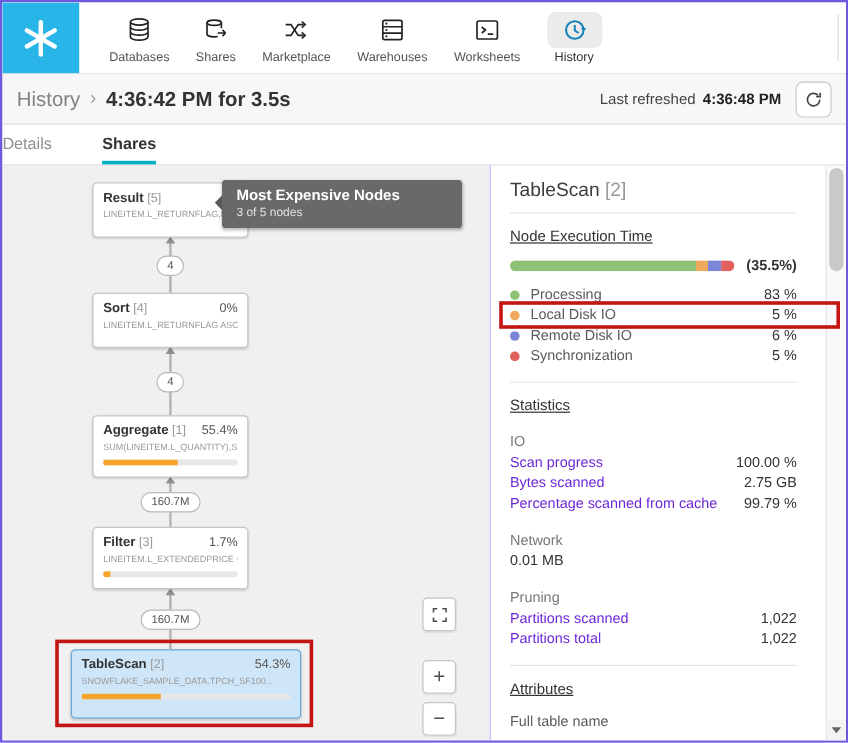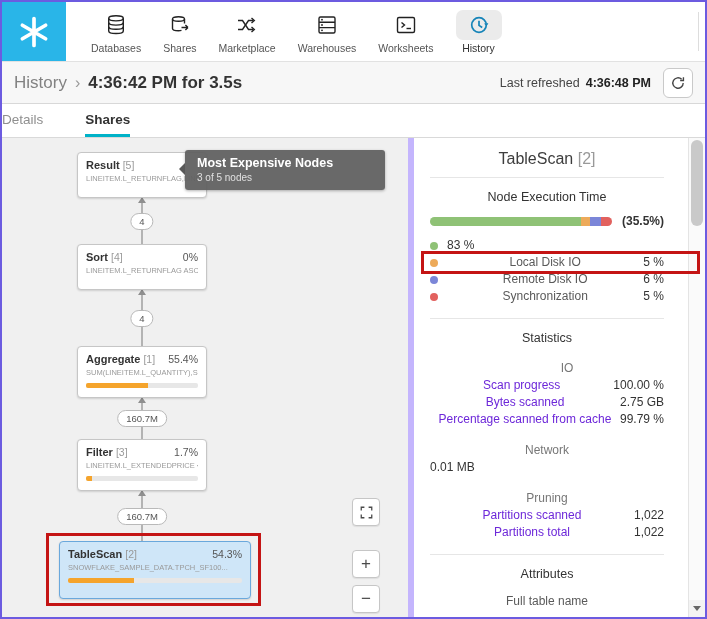--- a/index.html
+++ b/index.html
@@ -28,21 +28,21 @@
   .refresh-btn { width:30px; height:30px; background:#fff; border:1px solid #c9c9c9; border-radius:6px; display:flex; align-items:center; justify-content:center; cursor:pointer; }
 
   
   .tabs { height:34px; background:#fff; border-bottom:1px solid #d9d9d9; display:flex; }
   .tab { font-size:13.5px; color:#8f8f8f; line-height:31px; margin-right:42px; cursor:pointer; border-bottom:3px solid transparent; }
   .tab.active { color:#333; font-weight:700; border-bottom-color:#00b2c8; }
 
   
   .content { display:flex; height:479px; }
   .graph { width:406px; background:#f0f0f0; position:relative; flex:none; }
-  .details { flex:1; background:#fff; border-left:6px solid #c4b5fd; position:relative; overflow:hidden;text-align:center; }
+  .details { flex:1; background:#fff; border-left:1px solid #c4b5fd; position:relative; overflow:hidden; }
 
   
   .node { position:absolute; background:#fff; border:1px solid #c6c6c6; border-radius:4px; padding:6px 8px 5px 8px; box-shadow:0 1px 2px rgba(0,0,0,.14); cursor:pointer; }
   .node.selected { background:#cfe6f8; border-color:#6aa8dc; }
   .node-head { display:flex; align-items:baseline; font-size:11px; }
   .node-name { font-weight:700; color:#333; }
   .node-tag { color:#999; margin-left:3px; font-size:10.5px; }
   .node-pct { margin-left:auto; color:#555; font-size:10.5px; }
   .node-detail { font-size:7.5px; color:#9a9a9a; margin-top:3px; white-space:nowrap; overflow:hidden; }
   .node-bar { height:5px; background:#e7e7e7; border-radius:2px; margin-top:6px; overflow:hidden; }
@@ -60,34 +60,34 @@
   .zoom-btn { position:absolute; width:28px; height:28px; background:#fff; border:1px solid #c6c6c6; border-radius:4px; display:flex; align-items:center; justify-content:center; font-size:17px; color:#4a4a4a; cursor:pointer; box-shadow:0 1px 1px rgba(0,0,0,.08); }
 
   .annot { position:absolute; border:3px solid #c41414; z-index:6; pointer-events:none; }
 
   
   .details-inner { margin-right:17px; padding:12px 24px 0 16px; }
   .panel-title { font-size:16px; color:#3d3d3d; padding-bottom:9px; border-bottom:1px solid #e6e6e6; }
   .panel-title .tag { color:#999; font-weight:400; }
   .sec { border-bottom:1px solid #e6e6e6; padding:12px 0 13px 0; }
   .sec.last { border-bottom:none; }
-  .sec-heading { font-size:12.5px; color:#333; }
+  .sec-heading { font-size:12.5px; color:#333;text-decoration:underline; }
   .bar-row { display:flex; align-items:center; margin-top:10px; }
   .exec-bar { flex:1; height:9px; border-radius:5px; overflow:hidden; display:flex; background:#eee; }
   .exec-bar i { display:block; height:100%; }
   .bar-total { font-size:12px; font-weight:700; color:#333; margin-left:10px; white-space:nowrap; }
   .leg { margin-top:9px; }
   .leg-row { display:flex; align-items:center; line-height:17px; position:relative; }
   .dot { width:8px; height:8px; border-radius:50%; margin-right:9px; flex:none; }
   .leg-label { font-size:12px; color:#5a5a5a; flex:1; }
   .leg-val { font-size:12px; color:#333; }
   .row-annot { position:absolute; left:-9px; right:-36px; top:-3px; bottom:-3px; border:3px solid #c41414; z-index:5; pointer-events:none; }
 
   .grp-name { font-size:12px; color:#777; margin-top:14px; line-height:17px; }
-  .grp-name.first { margin-top:15px;margin-left:40px; }
+  .grp-name.first { margin-top:15px; }
   .stat-row { display:flex; line-height:17px; }
   .stat-label { font-size:12px; color:#6d28d9; flex:1; }
   .stat-value { font-size:12px; color:#333; }
   .attr-label { font-size:12px; color:#5a5a5a; margin-top:13px; }
 
   
   .vscroll { position:absolute; top:0; right:0; bottom:0; width:17px; background:#fafafa; border-left:1px solid #e4e4e4; z-index:1; }
   .vthumb { position:absolute; top:2px; left:2px; right:2px; height:86px; background:#c9c9c9; border-radius:7px; cursor:pointer; }
   .vbtn { position:absolute; bottom:0; left:0; width:100%; height:17px; background:#f3f3f3; display:flex; align-items:center; justify-content:center; cursor:pointer; }
   .tri-down { width:0; height:0; border-left:4px solid transparent; border-right:4px solid transparent; border-top:5px solid #666; }
@@ -314,20 +314,21 @@
               <i style="width: 83%; background-color: rgb(143, 194, 118);"></i>
               <i style="width: 5%; background-color: rgb(237, 170, 90);"></i>
               <i style="width: 6%; background-color: rgb(123, 134, 216);"></i>
               <i style="width: 6%; background-color: rgb(226, 97, 94);"></i>
             </div>
             <span class="bar-total">(35.5%)</span>
           </div>
           <div class="leg">
             <div class="leg-row">
               <span class="dot" style="background-color: rgb(143, 194, 118);"></span>
+              <span class="leg-label">Processing</span>
               <span class="leg-val">83 %</span>
             </div>
             <div class="leg-row">
               <div class="row-annot"></div>
               <span class="dot" style="background-color: rgb(237, 170, 90);"></span>
               <span class="leg-label">Local Disk IO</span>
               <span class="leg-val">5 %</span>
             </div>
             <div class="leg-row">
               <span class="dot" style="background-color: rgb(123, 134, 216);"></span>

